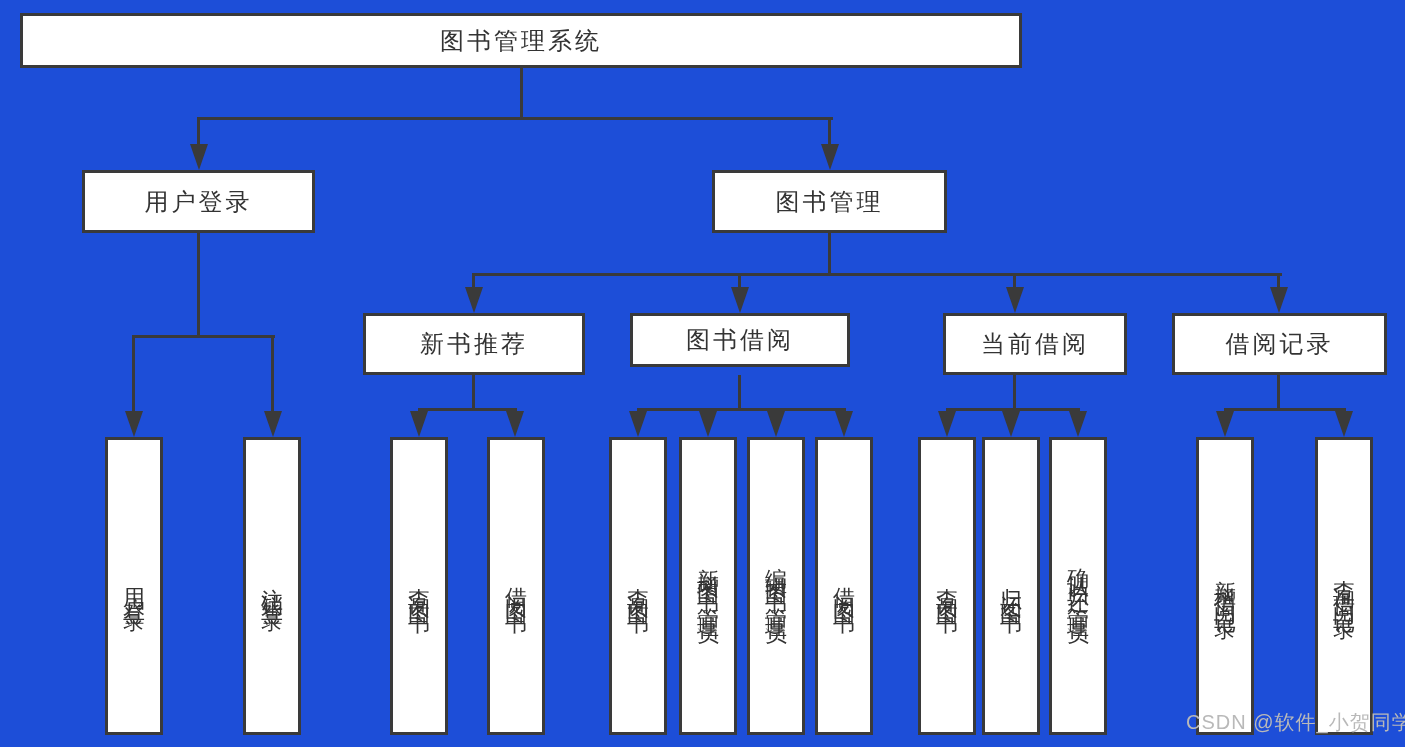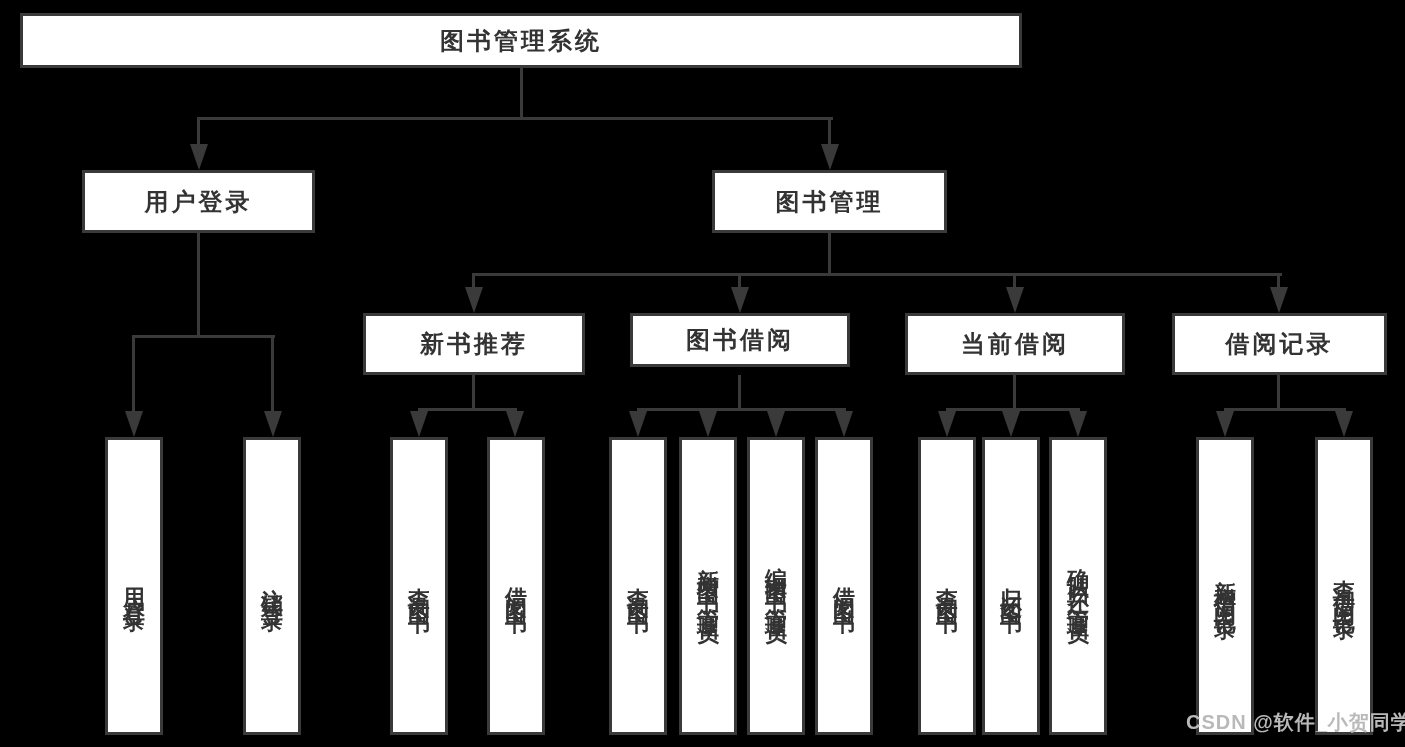--- a/index.html
+++ b/index.html
@@ -1,18 +1,18 @@
 <!DOCTYPE html>
 <html><head>
 <meta charset="utf-8">
 <style>
   html, body { margin:0; padding:0; background:#ffffff; }
   .stage {
-    position:relative; width:1405px; height:747px; background:#000000;
-    font-family:"Liberation Sans","DejaVu Sans",sans-serif; overflow:hidden;font-weight:bold;
+    position:relative; width:1405px; height:747px; background:#1d4ed8;
+    font-family:"Liberation Sans","DejaVu Sans",sans-serif; overflow:hidden;
   }
   .box {
     position:absolute; box-sizing:border-box; background:#ffffff;
     border:3px solid #3a3a3a; color:#333333;
     display:flex; align-items:center; justify-content:center;
   }
   .hlabel { font-size:24px; letter-spacing:3px; white-space:nowrap; }
   .vbox .vlabel {
     writing-mode:vertical-lr; text-orientation:mixed;
     font-size:22px; letter-spacing:8px; line-height:1; white-space:nowrap;
@@ -43,21 +43,21 @@
   <div class="box hlabel" style="left:363px;top:313px;width:222px;height:62px">
     <span>新书推荐</span>
   </div>
 
   <div class="box hlabel" style="left:712px;top:170px;width:235px;height:63px">
     <span>图书管理</span>
   </div>
   <div class="box hlabel" style="left:630px;top:313px;width:220px;height:54px">
     <span>图书借阅</span>
   </div>
-  <div class="box hlabel" style="left:905px;top:313px;width:220px;height:62px">
+  <div class="box hlabel" style="left:943px;top:313px;width:184px;height:62px">
     <span>当前借阅</span>
   </div>
   <div class="box hlabel" style="left:1172px;top:313px;width:215px;height:62px">
     <span>借阅记录</span>
   </div>
 
   <div class="box vbox" style="left:105px;top:437px;width:58px;height:298px">
     <span class="vlabel">用户登录</span>
   </div>
   <div class="box vbox" style="left:243px;top:437px;width:58px;height:298px">

